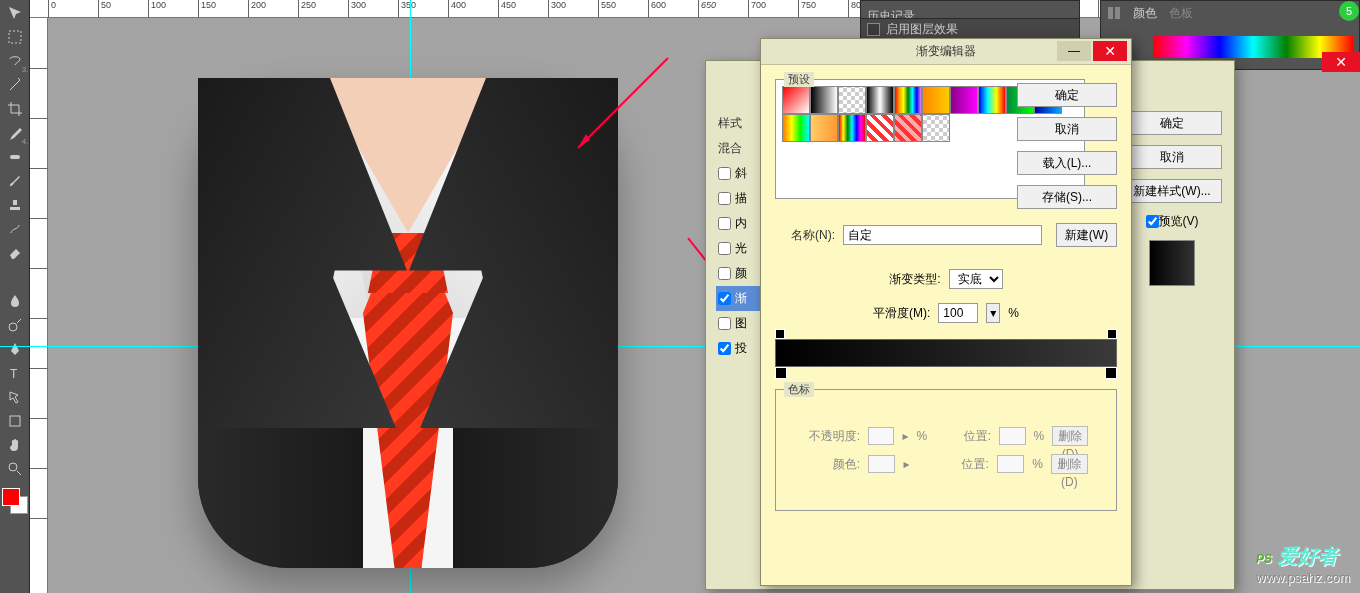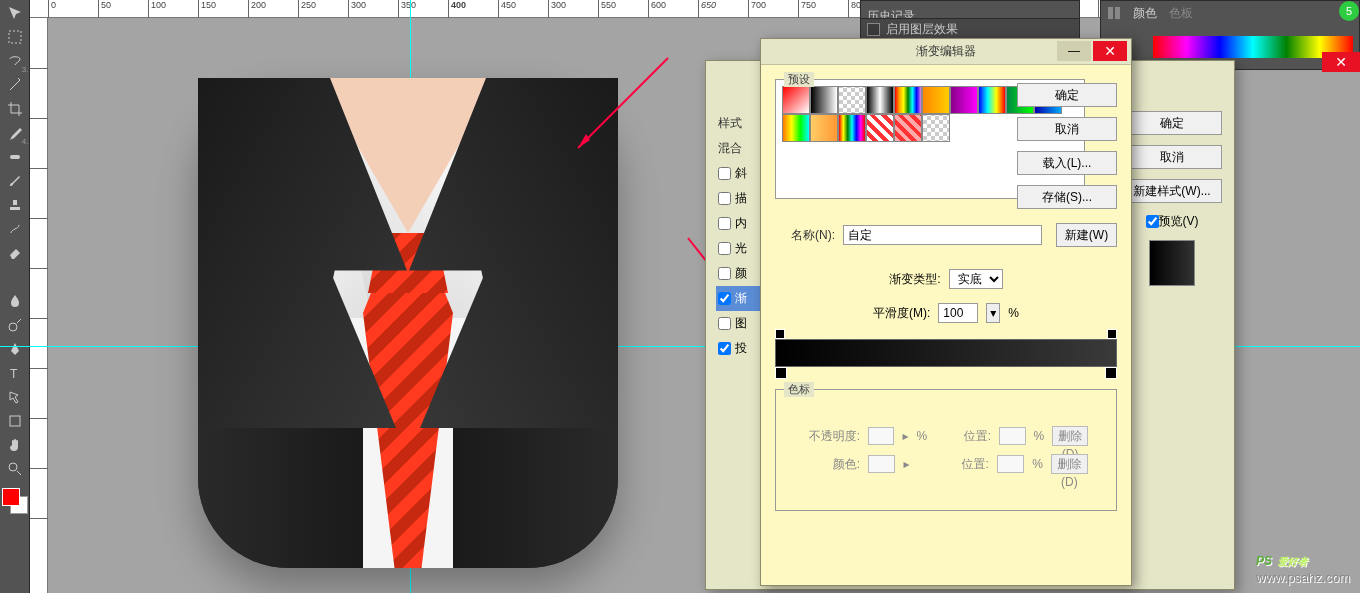--- a/index.html
+++ b/index.html
@@ -97,21 +97,21 @@
 .stop-bot { position: absolute; bottom: -12px; width: 12px; height: 12px; background: #000; border: 1px solid #fff; }
 .stops-box { border: 1px solid #999; margin-top: 22px; padding: 28px; position: relative; }
 .stops-label { position: absolute; top: -8px; left: 8px; background: #e5e5c7; padding: 0 4px; font-size: 11px; color: #444; }
 .stops-row { display: flex; align-items: center; gap: 8px; margin: 8px 0; color: #888; }
 .stops-row .lbl { min-width: 56px; text-align: right; }
 .mini-input { width: 44px; height: 18px; border: 1px solid #bbb; background: #f8f8f8; }
 .mini-btn { width: 60px; height: 20px; border: 1px solid #bbb; background: #f0f0f0; text-align: center; line-height: 18px; }
 
 
 .watermark { position: absolute; right: 10px; bottom: 8px; color: #5aad3b; font-size: 20px; font-weight: bold; font-style: italic; text-shadow: 1px 1px 0 #fff; }
-.watermark .cn { color: #bef264; font-size: 10px; }
+.watermark .cn { color: #5eead4; font-size: 20px; }
 .watermark .url { display: block; color: #888; font-size: 13px; font-style: normal; font-weight: normal; }
 </style>
 </head>
 <body>
 
 <div class="toolbar">
   <div class="tool">
       <svg viewBox="0 0 16 16">
         <path d="M2 2l12 5-5 2-2 5z"></path>
       </svg>
@@ -223,21 +223,21 @@
 
 <div class="ruler-h">
     <div class="tick" style="left: 18px;">0</div>
     <div class="tick" style="left: 68px;">50</div>
     <div class="tick" style="left: 118px;">100</div>
     <div class="tick" style="left: 168px;">150</div>
     <div class="tick" style="left: 218px;">200</div>
     <div class="tick" style="left: 268px;">250</div>
     <div class="tick" style="left: 318px;">300</div>
     <div class="tick" style="left: 368px;">350</div>
-    <div class="tick" style="left: 418px; font-weight: bold;">400</div>
+    <div class="tick" style="left: 418px;">400</div>
     <div class="tick" style="left: 468px;">450</div>
     <div class="tick" style="left: 518px;">300</div>
     <div class="tick" style="left: 568px;">550</div>
     <div class="tick" style="left: 618px;">600</div>
     <div class="tick" style="left: 668px; font-style: italic;">650</div>
     <div class="tick" style="left: 718px;">700</div>
     <div class="tick" style="left: 768px;">750</div>
     <div class="tick" style="left: 818px;">800</div>
     <div class="tick" style="left: 868px;">850</div>
     <div class="tick" style="left: 918px;">900</div>

